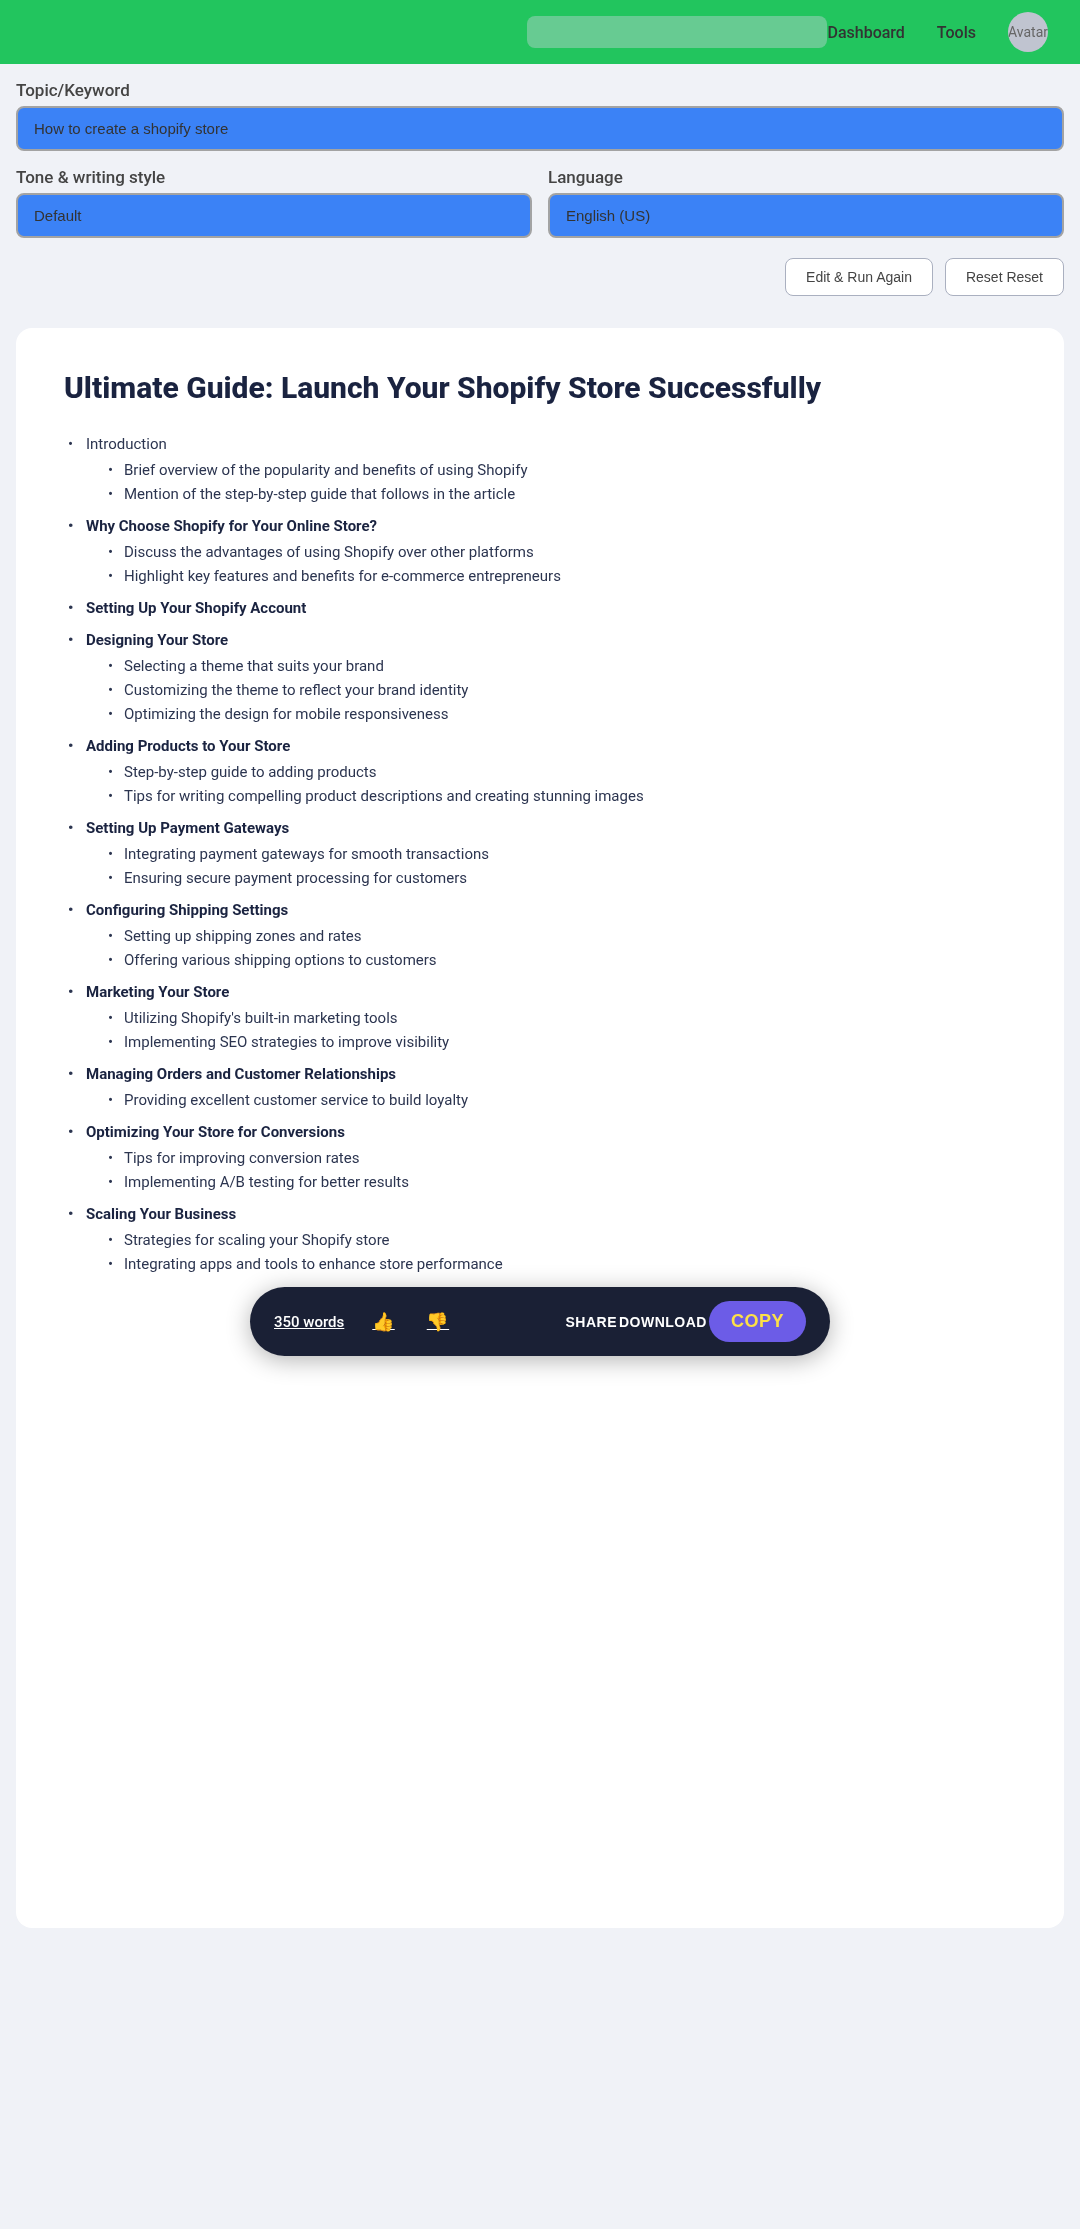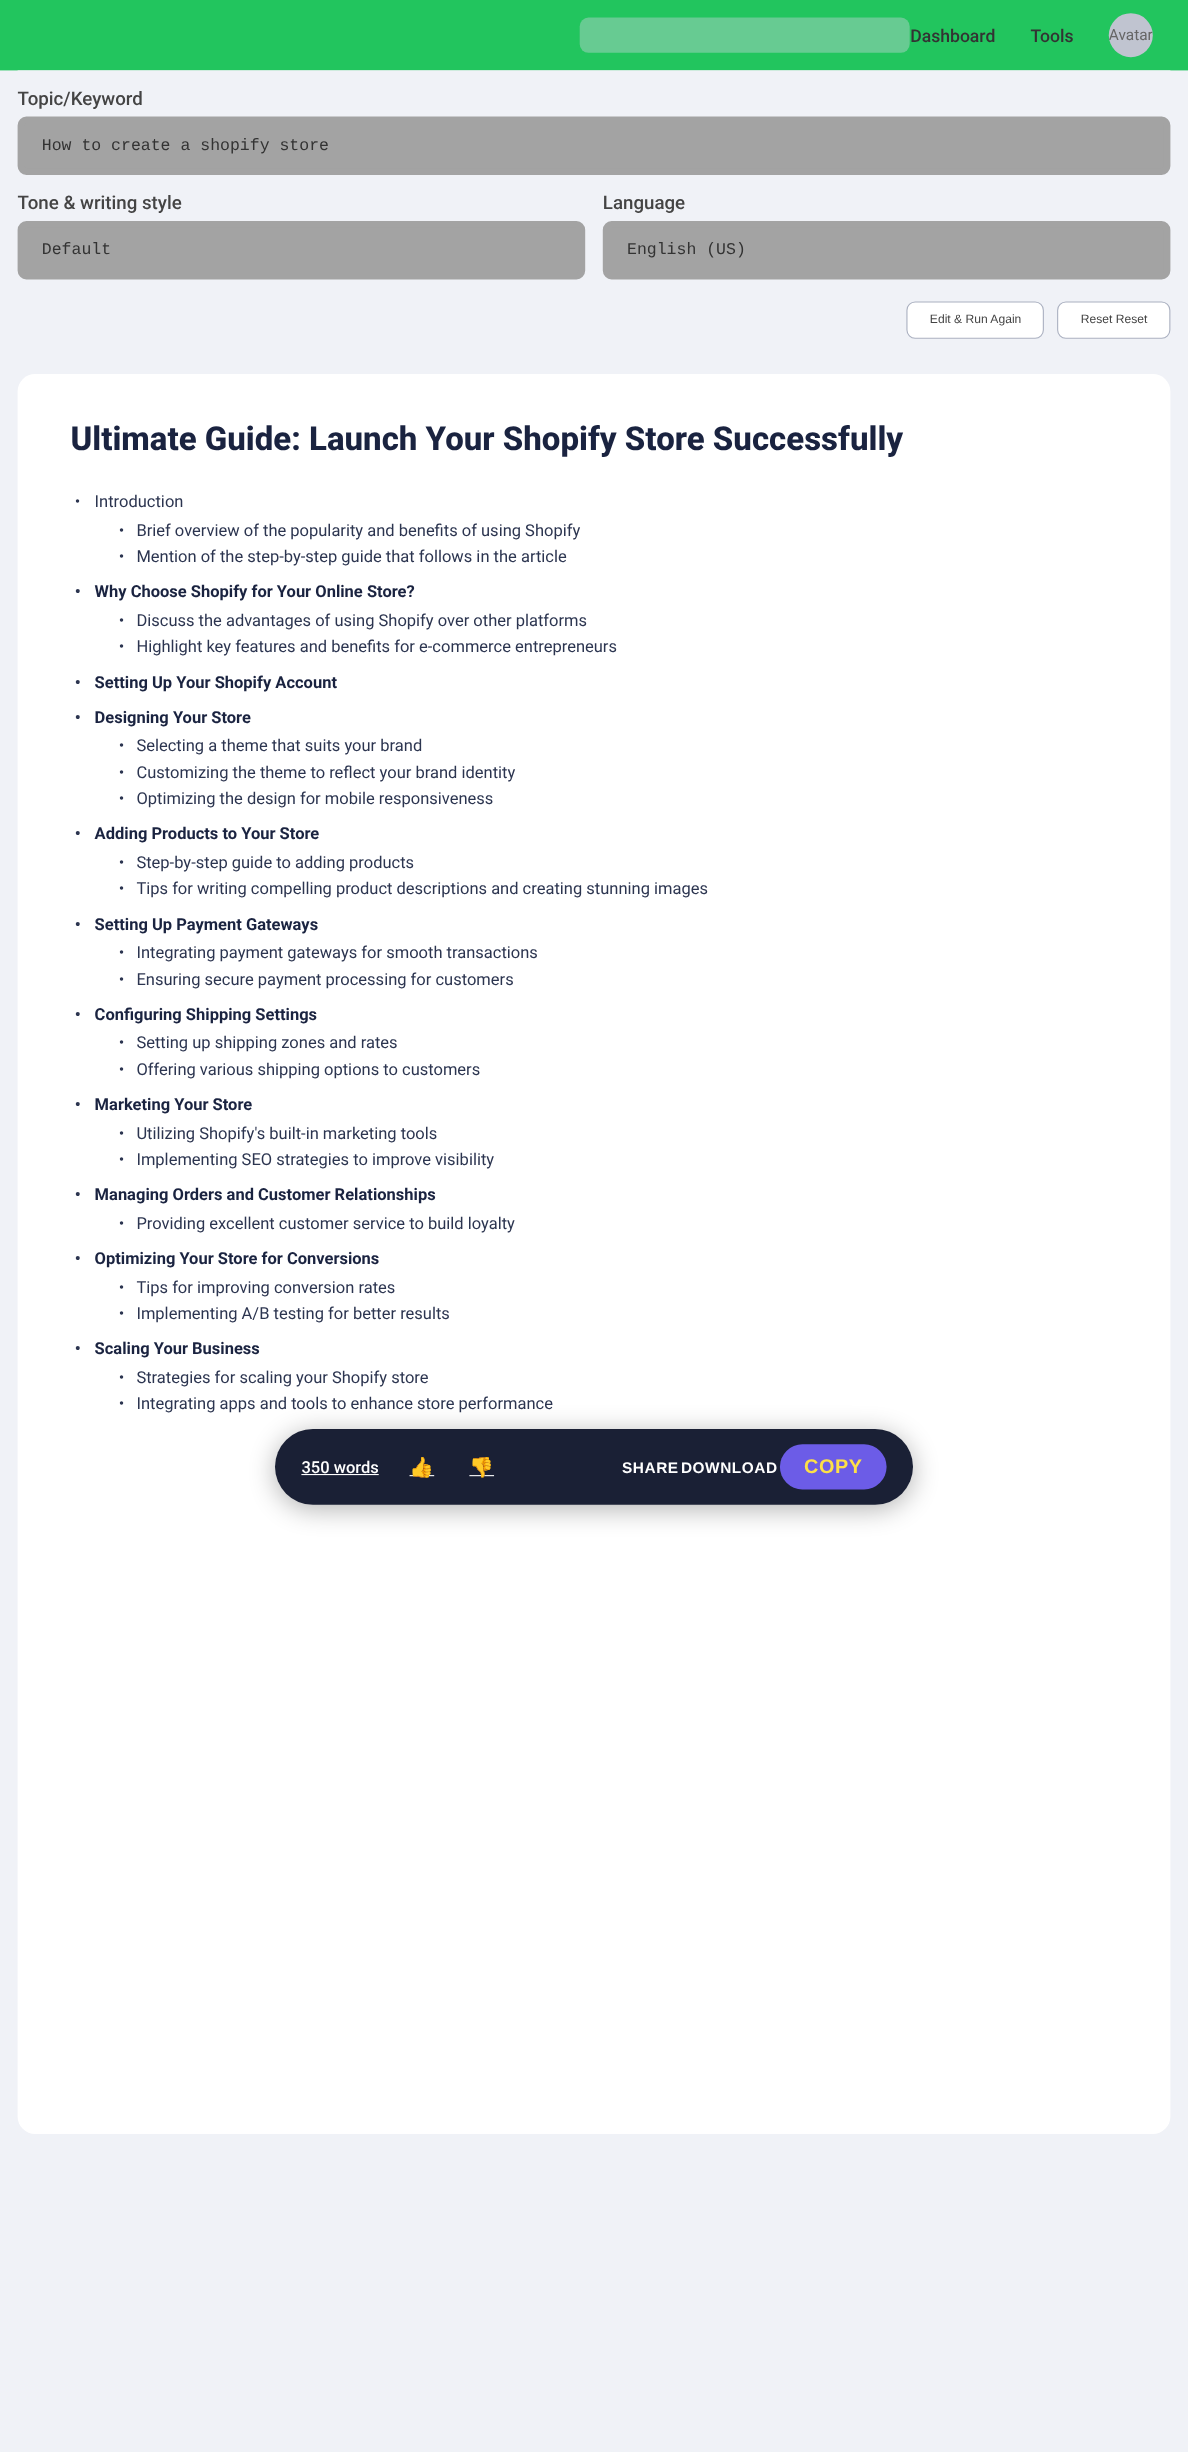--- a/index.html
+++ b/index.html
@@ -78,27 +78,26 @@
     .field-label {
       font-size: 17px;
       font-weight: 500;
       color: #444;
       margin-bottom: 6px;
     }
 
     .text-input {
       width: 100%;
       padding: 12px 16px;
-      border: 6px solid #a3a3a3;
+      border: 2px solid #a3a3a3;
       border-radius: 8px;
       font-size: 15px;
       color: #333;
-      background: #a3a3a3;
+      background: #3b82f6;
       outline: none;
-      font-family: Liberation Mono, monospace;
     }
 
     .two-col {
       display: flex;
       gap: 16px;
       margin-top: 16px;
     }
 
     .two-col .field-group {
       flex: 1;
@@ -118,21 +117,21 @@
       gap: 12px;
       margin-top: 20px;
       margin-bottom: 16px;
     }
 
     .btn-outline {
       padding: 10px 20px;
       border: 1px solid #aab0c0;
       border-radius: 8px;
       background: #fff;
-      font-size: 11px;
+      font-size: 14px;
       font-weight: 500;
       color: #444;
       cursor: pointer;
     }
 
     
     .result-card {
       background: #fff;
       border-radius: 16px;
       padding: 40px 48px;

